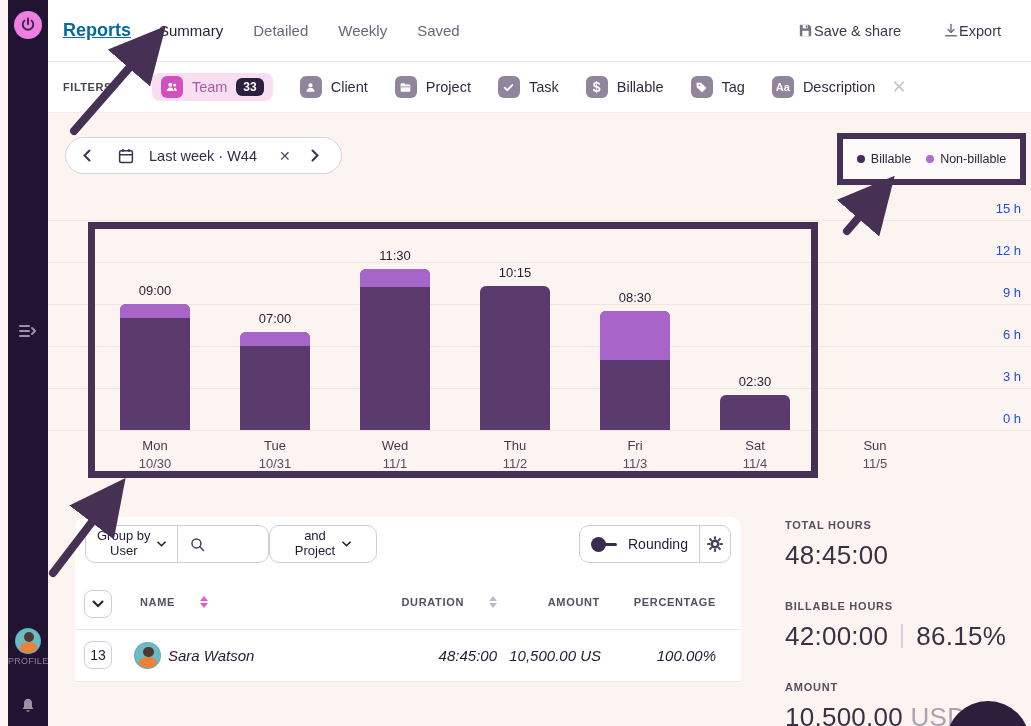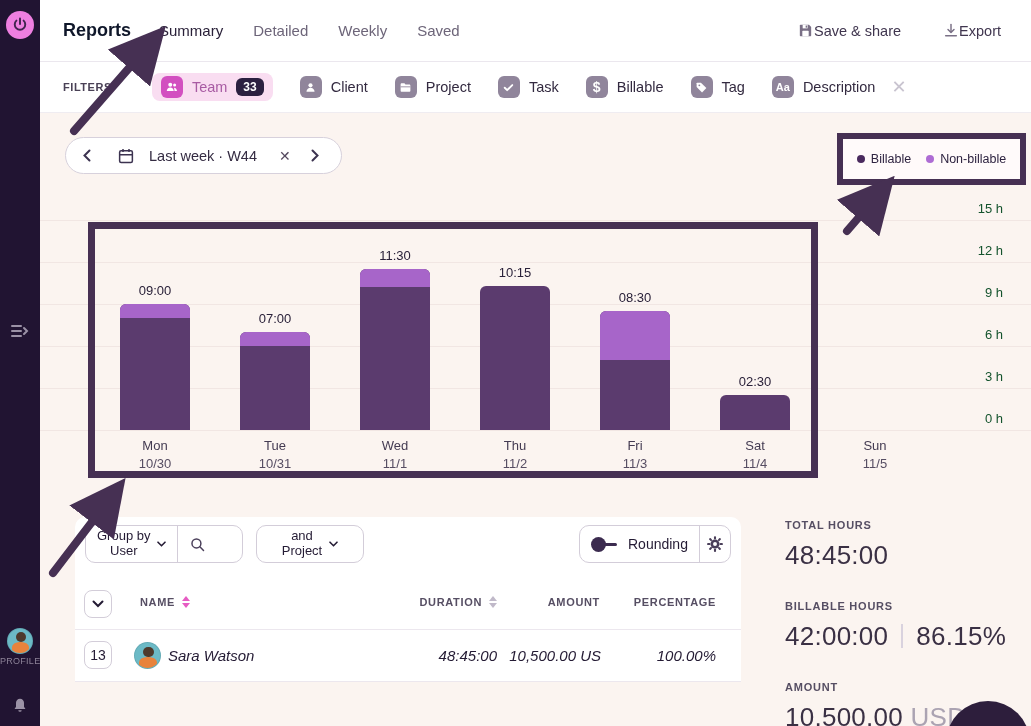--- a/index.html
+++ b/index.html
@@ -1,34 +1,34 @@
 <!DOCTYPE html>
 <html><head>
 <meta charset="utf-8">
 <style>
   * { margin:0; padding:0; box-sizing:border-box; }
   html,body { width:1031px; height:726px; }
   body { font-family:"Liberation Sans", sans-serif; background:#fbf4f0; position:relative; overflow:hidden; }
   #page { position:absolute; inset:0; width:1031px; height:726px; }
 
   
-  .sidebar { position:absolute; left:0; top:0; width:40px; height:726px; background:#211432; z-index:30; }
+  .sidebar { position:absolute; left:8px; top:0; width:40px; height:726px; background:#211432; z-index:30; }
   .logo-btn { position:absolute; left:6px; top:11px; width:28px; height:28px; border-radius:50%; background:#ee7fe0; display:flex; align-items:center; justify-content:center; }
   .expand-btn { position:absolute; left:8px; top:321px; width:24px; height:20px; display:flex; align-items:center; justify-content:center; }
   .side-avatar { position:absolute; left:7px; top:628px; width:26px; height:26px; }
   .profile-label { position:absolute; left:0; top:656px; width:40px; text-align:center; font-size:9px; color:#8d8398; letter-spacing:.03em; }
   .bell { position:absolute; left:12px; top:697px; }
 
   .avatar { background:#6cbac6; border-radius:50%; position:relative; overflow:hidden; border:1px solid rgba(0,0,0,.08); }
   .avatar::before { content:''; position:absolute; width:42%; height:42%; left:33%; top:14%; background:#4e3a2c; border-radius:50%; }
   .avatar::after { content:''; position:absolute; width:72%; height:48%; left:16%; top:56%; background:#e8833c; border-radius:45% 45% 0 0; }
 
   
   .topbar { position:absolute; left:40px; top:0; width:991px; height:62px; background:#fff; border-bottom:1px solid #ebe7ee; display:flex; align-items:center; z-index:10; }
-  .page-title { font-size:18px; font-weight:700; color:#0f172a; margin-left:23px; }
+  .page-title { font-size:18px; font-weight:700; color:#0369a1; margin-left:23px;text-decoration:underline; }
   .tabs { display:flex; gap:30px; margin-left:28px; }
   .tab { font-size:15px; color:#6d6579; cursor:pointer; }
   .tab.active { color:#2a2139; font-weight:500; }
   .topbar-actions { margin-left:auto; margin-right:30px; display:flex; gap:42px; align-items:center; }
   .topbar-btn { display:flex; align-items:center; font-size:14.5px; color:#40364f; cursor:pointer; }
 
   
   .filterbar { position:absolute; left:40px; top:62px; width:991px; height:51px; background:#fff; border-bottom:1px solid #efecf1; display:flex; align-items:center; z-index:10; }
   .filters-label { font-size:11px; font-weight:700; letter-spacing:.05em; color:#4a4156; margin-left:23px; }
   .chips { display:flex; align-items:center; gap:27px; margin-left:40px; }
@@ -44,21 +44,21 @@
   .date-pill { position:absolute; left:65px; top:137px; width:277px; height:37px; background:#fff; border:1px solid #d7d1dc; border-radius:19px; display:flex; align-items:center; padding:0 17px; z-index:5; }
   .date-pill .chev { font-size:16px; color:#3c3350; cursor:pointer; line-height:1; }
   .date-label { font-size:14.5px; color:#342b42; margin-left:14px; }
   .date-x { margin-left:22px; color:#55495f; font-size:14px; cursor:pointer; }
   .date-next { margin-left:20px; }
   .cal-icon { margin-left:26px; }
 
   
   #chart-area { position:absolute; left:40px; top:200px; width:991px; height:290px; z-index:1; }
   .gridline { position:absolute; left:0; width:991px; height:1px; background:#f1e6e3; }
-  .y-tick { position:absolute; right:28px; font-size:13px; color:#14532d; }
+  .y-tick { position:absolute; right:10px; font-size:13px; color:#1d4ed8; }
   .bar { position:absolute; border-radius:6px 6px 0 0; overflow:hidden; background:#5b3b6e; }
   .bar-seg-nb { position:absolute; left:0; top:0; width:100%; background:#a765c9; }
   .bar-value { position:absolute; font-size:13px; color:#2a2139; text-align:center; }
   .x-day { position:absolute; font-size:13px; color:#443b52; text-align:center; }
   .x-date { position:absolute; font-size:13px; color:#564d62; text-align:center; }
 
   
   .anno-box { position:absolute; z-index:20; pointer-events:none; }
   #anno-chart-box { left:88px; top:222px; width:730px; height:256px; border:7px solid #463053; }
   #anno-legend-box { left:837px; top:133px; width:189px; height:52px; border:6px solid #463053; background:#fffafa; display:flex; align-items:center; justify-content:center; pointer-events:auto; }
@@ -68,32 +68,32 @@
   #anno-arrows { position:absolute; inset:0; z-index:25; pointer-events:none; }
 
   
   .card { position:absolute; left:75px; top:517px; width:666px; height:165px; background:#fff; border-radius:10px; z-index:5; }
   .controls { position:absolute; left:10px; top:8px; right:10px; height:38px; display:flex; align-items:center; }
   .pill { border:1px solid #d3cdd9; border-radius:10px; height:38px; display:flex; align-items:stretch; background:#fff; cursor:pointer; }
   .pill-main { display:flex; align-items:center; gap:7px; padding:0 11px; }
   .pill-text { font-size:13px; color:#241b34; line-height:1.15; text-align:center; }
   .pill-div { width:1px; background:#d3cdd9; }
   .pill-icon-sec { width:38px; display:flex; align-items:center; justify-content:center; }
-  #pill-group { width:158px; }
-  #pill-and { margin-left:13px; width:108px; justify-content:center; }
+  #pill-group { width:184px; }
+  #pill-and { width:108px; justify-content:center; }
   #pill-show { margin-left:17px; width:186px; justify-content:center; }
   #pill-round { margin-left:auto; width:152px; }
   .toggle { display:flex; align-items:center; width:30px; }
   .toggle-knob { width:15px; height:15px; border-radius:50%; background:#3b2b4f; }
   .toggle-track { width:13px; height:3px; background:#3b2b4f; border-radius:2px; margin-left:-2px; }
   .chev-down { width:9px; height:6px; }
 
   .thead { position:absolute; left:0; right:0; top:60px; height:53px; border-bottom:1px solid #ece7ee; }
   .select-btn { position:absolute; left:9px; top:13px; width:28px; height:28px; border:1px solid #d3cdd9; border-radius:8px; display:flex; align-items:center; justify-content:center; cursor:pointer; background:#fff; }
-  .col-h { position:absolute; top:19px; font-size:11px; font-weight:700; letter-spacing:.06em; color:#564e63; display:flex; gap:7px; align-items:center; }
+  .col-h { position:absolute; top:19px; font-size:11px; font-weight:700; letter-spacing:.06em; color:#564e63; display:flex; gap:25px; align-items:center; }
   .sort { display:flex; flex-direction:column; gap:2px; cursor:pointer; }
   .sort i { display:block; width:0; height:0; border-left:4px solid transparent; border-right:4px solid transparent; }
   .sort .up { border-bottom:5px solid #e65cc3; }
   .sort .dn { border-top:5px solid #e65cc3; }
   .sort.grey .up { border-bottom-color:#c0b9c9; }
   .sort.grey .dn { border-top-color:#c0b9c9; }
   .trow { position:absolute; left:0; right:0; top:113px; height:52px; border-bottom:1px solid #ece7ee; background:#fff; }
   .row-badge { position:absolute; left:9px; top:11px; width:28px; height:28px; border:1px solid #d3cdd9; border-radius:8px; display:flex; align-items:center; justify-content:center; font-size:14px; color:#241b34; cursor:pointer; background:#fff; }
   .row-avatar { position:absolute; left:59px; top:12px; width:27px; height:27px; }
   .cell { position:absolute; top:17px; font-size:15px; color:#241b34;font-style:italic; }

